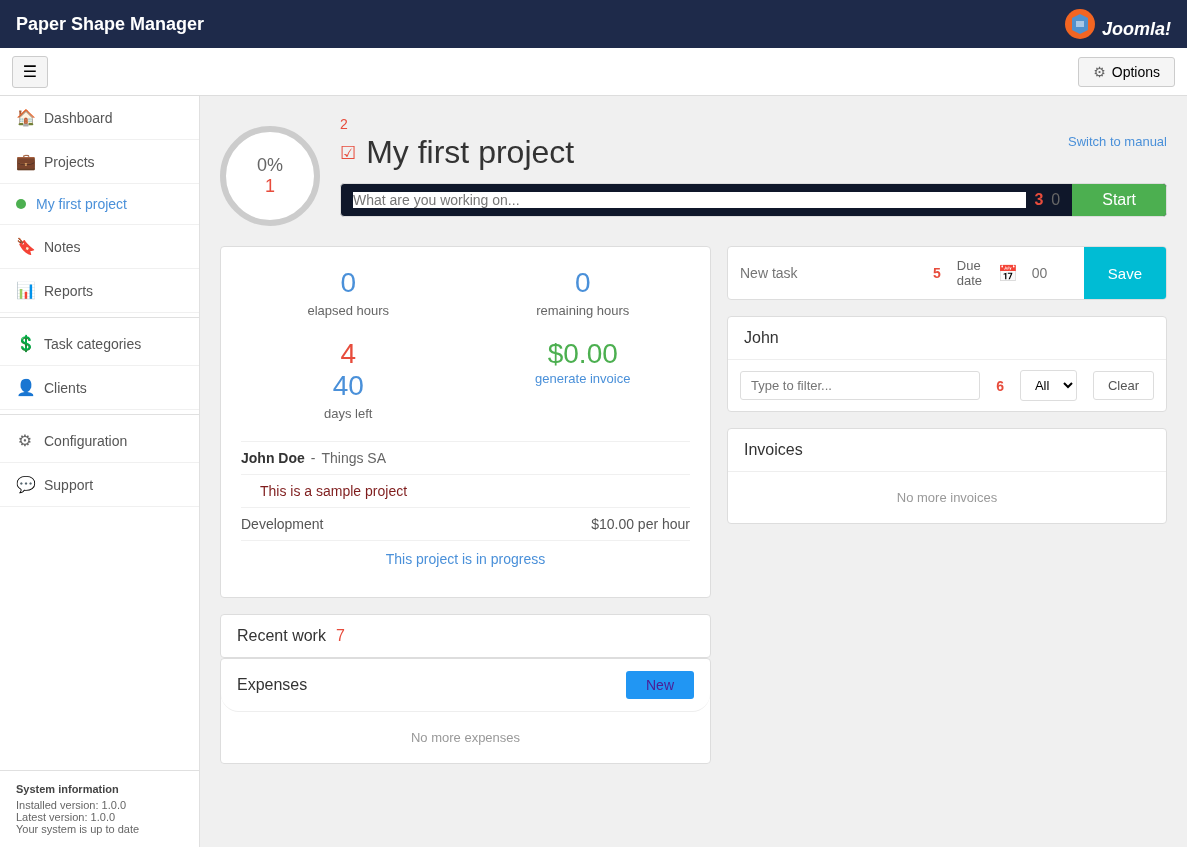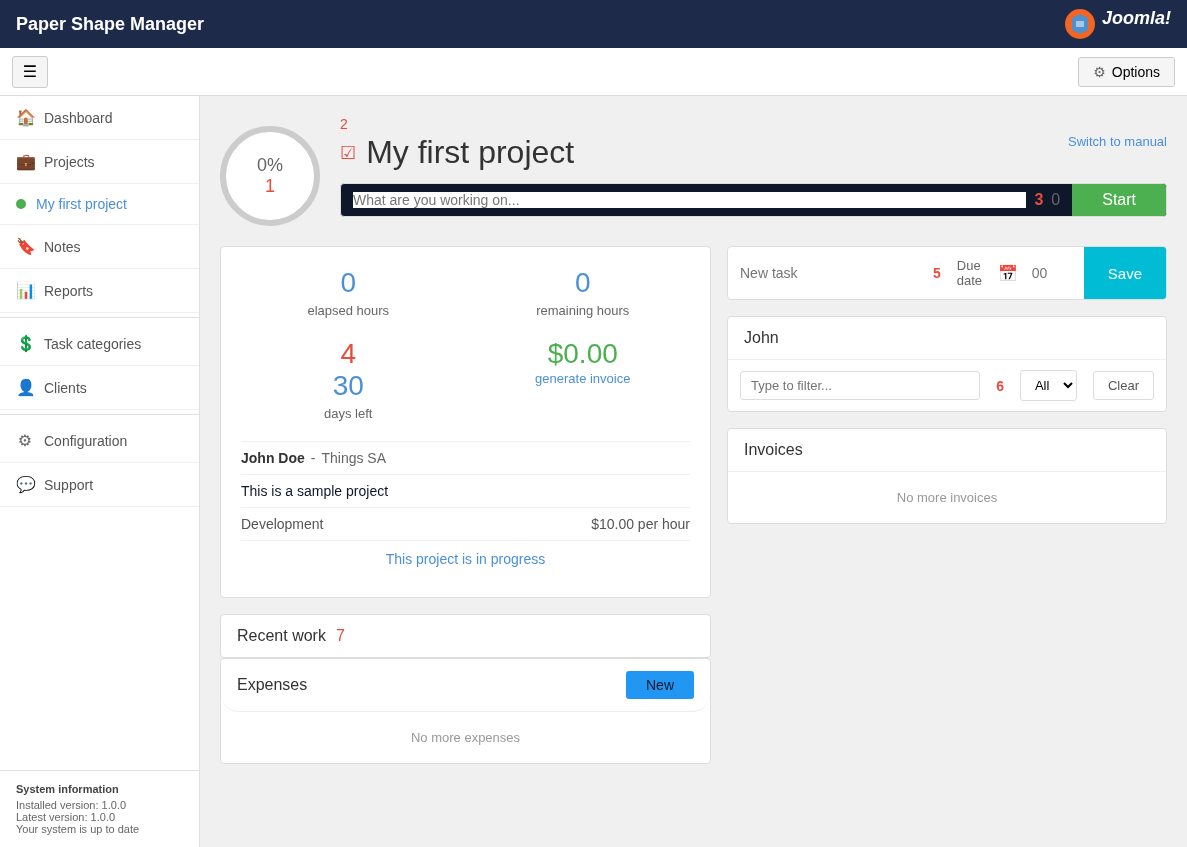--- a/index.html
+++ b/index.html
@@ -14,21 +14,21 @@
       padding: 0 16px;
       justify-content: space-between;
     }
     .topbar-title {
       color: #fff;
       font-size: 18px;
       font-weight: bold;
     }
     .joomla-logo {
       display: flex;
-      align-items: flex-start;
+      align-items: flex-end;
       gap: 6px;
     }
     .joomla-icon {
       width: 32px;
       height: 32px;
     }
     .joomla-text { color: #fff; font-size: 18px; font-style: italic; font-weight: bold; }
 
     
     .secondbar {
@@ -217,21 +217,21 @@
 
     
     .detail-row {
       display: flex;
       align-items: center;
       padding: 8px 0;
       border-top: 1px solid #f0f0f0;
     }
     .detail-client { font-weight: bold; }
     .detail-company { color: #666; }
-    .detail-desc { color: #0f172a; font-size: 14px; }
+    .detail-desc { color: #7f1d1d; font-size: 14px; margin-left: 19px; }
     .detail-cat { color: #555; }
     .detail-price { color: #555; margin-left: auto; }
     .project-status {
       text-align: center;
       padding: 10px;
       border-top: 1px solid #f0f0f0;
       color: #4a90d9;
       font-size: 14px;
     }
 
@@ -366,21 +366,21 @@
       display: flex;
       align-items: center;
       justify-content: space-between;
       padding: 12px 16px;
       border-bottom: 1px solid #eee;
       border-radius: 18px;
     }
     .expenses-title { font-size: 16px; color: #333; }
     .new-btn {
       background: #2196F3;
-      color: #0f172a;
+      color: #4c1d95;
       border: none;
       padding: 6px 20px;
       border-radius: 3px;
       cursor: pointer;
       font-size: 14px;
     }
 
     
     .content-area {
       display: flex;
@@ -502,21 +502,21 @@
               <div class="stat-label">elapsed hours</div>
             </div>
             <div class="stat-item">
               <div class="stat-value">0</div>
               <div class="stat-label">remaining hours</div>
             </div>
           </div>
           <div class="stats-row">
             <div class="stat-item">
               <div class="stat-value red">4</div>
-              <div class="stat-value">30</div>
+              <div class="stat-value">40</div>
               <div class="stat-label">days left</div>
             </div>
             <div class="stat-item">
               <div class="stat-value green">$0.00</div>
               <div><a href="#" style="color:#4a90d9; font-size:13px; text-decoration:none;">generate invoice</a></div>
             </div>
           </div>
 
           <div class="detail-row">
             <span class="detail-client">John Doe</span>

